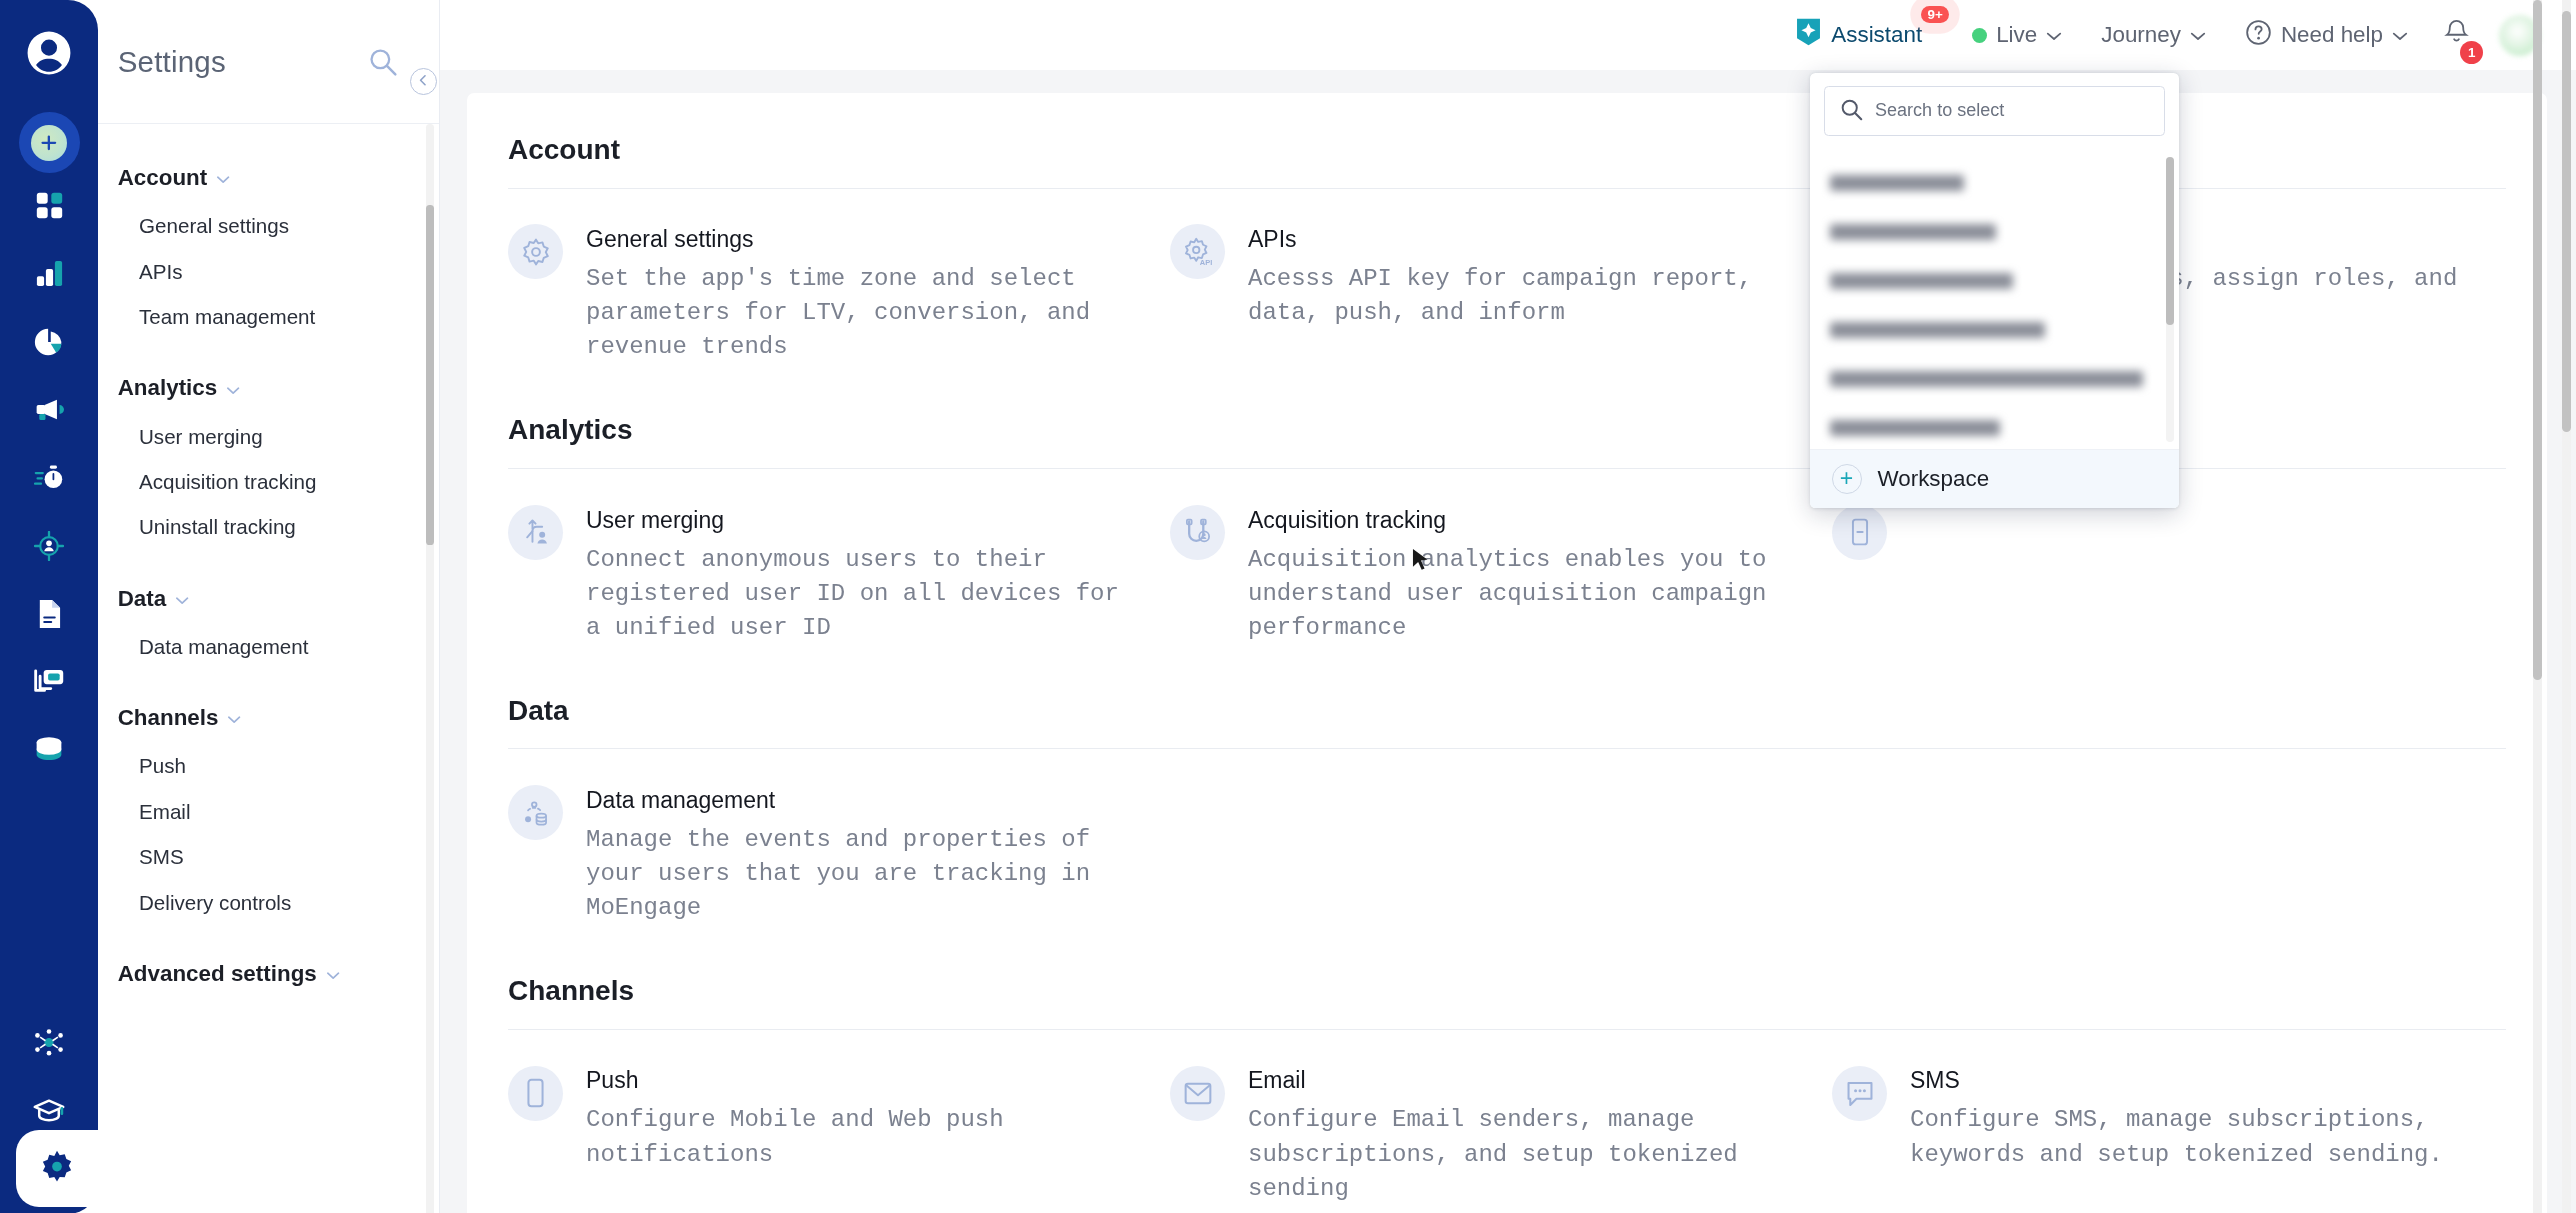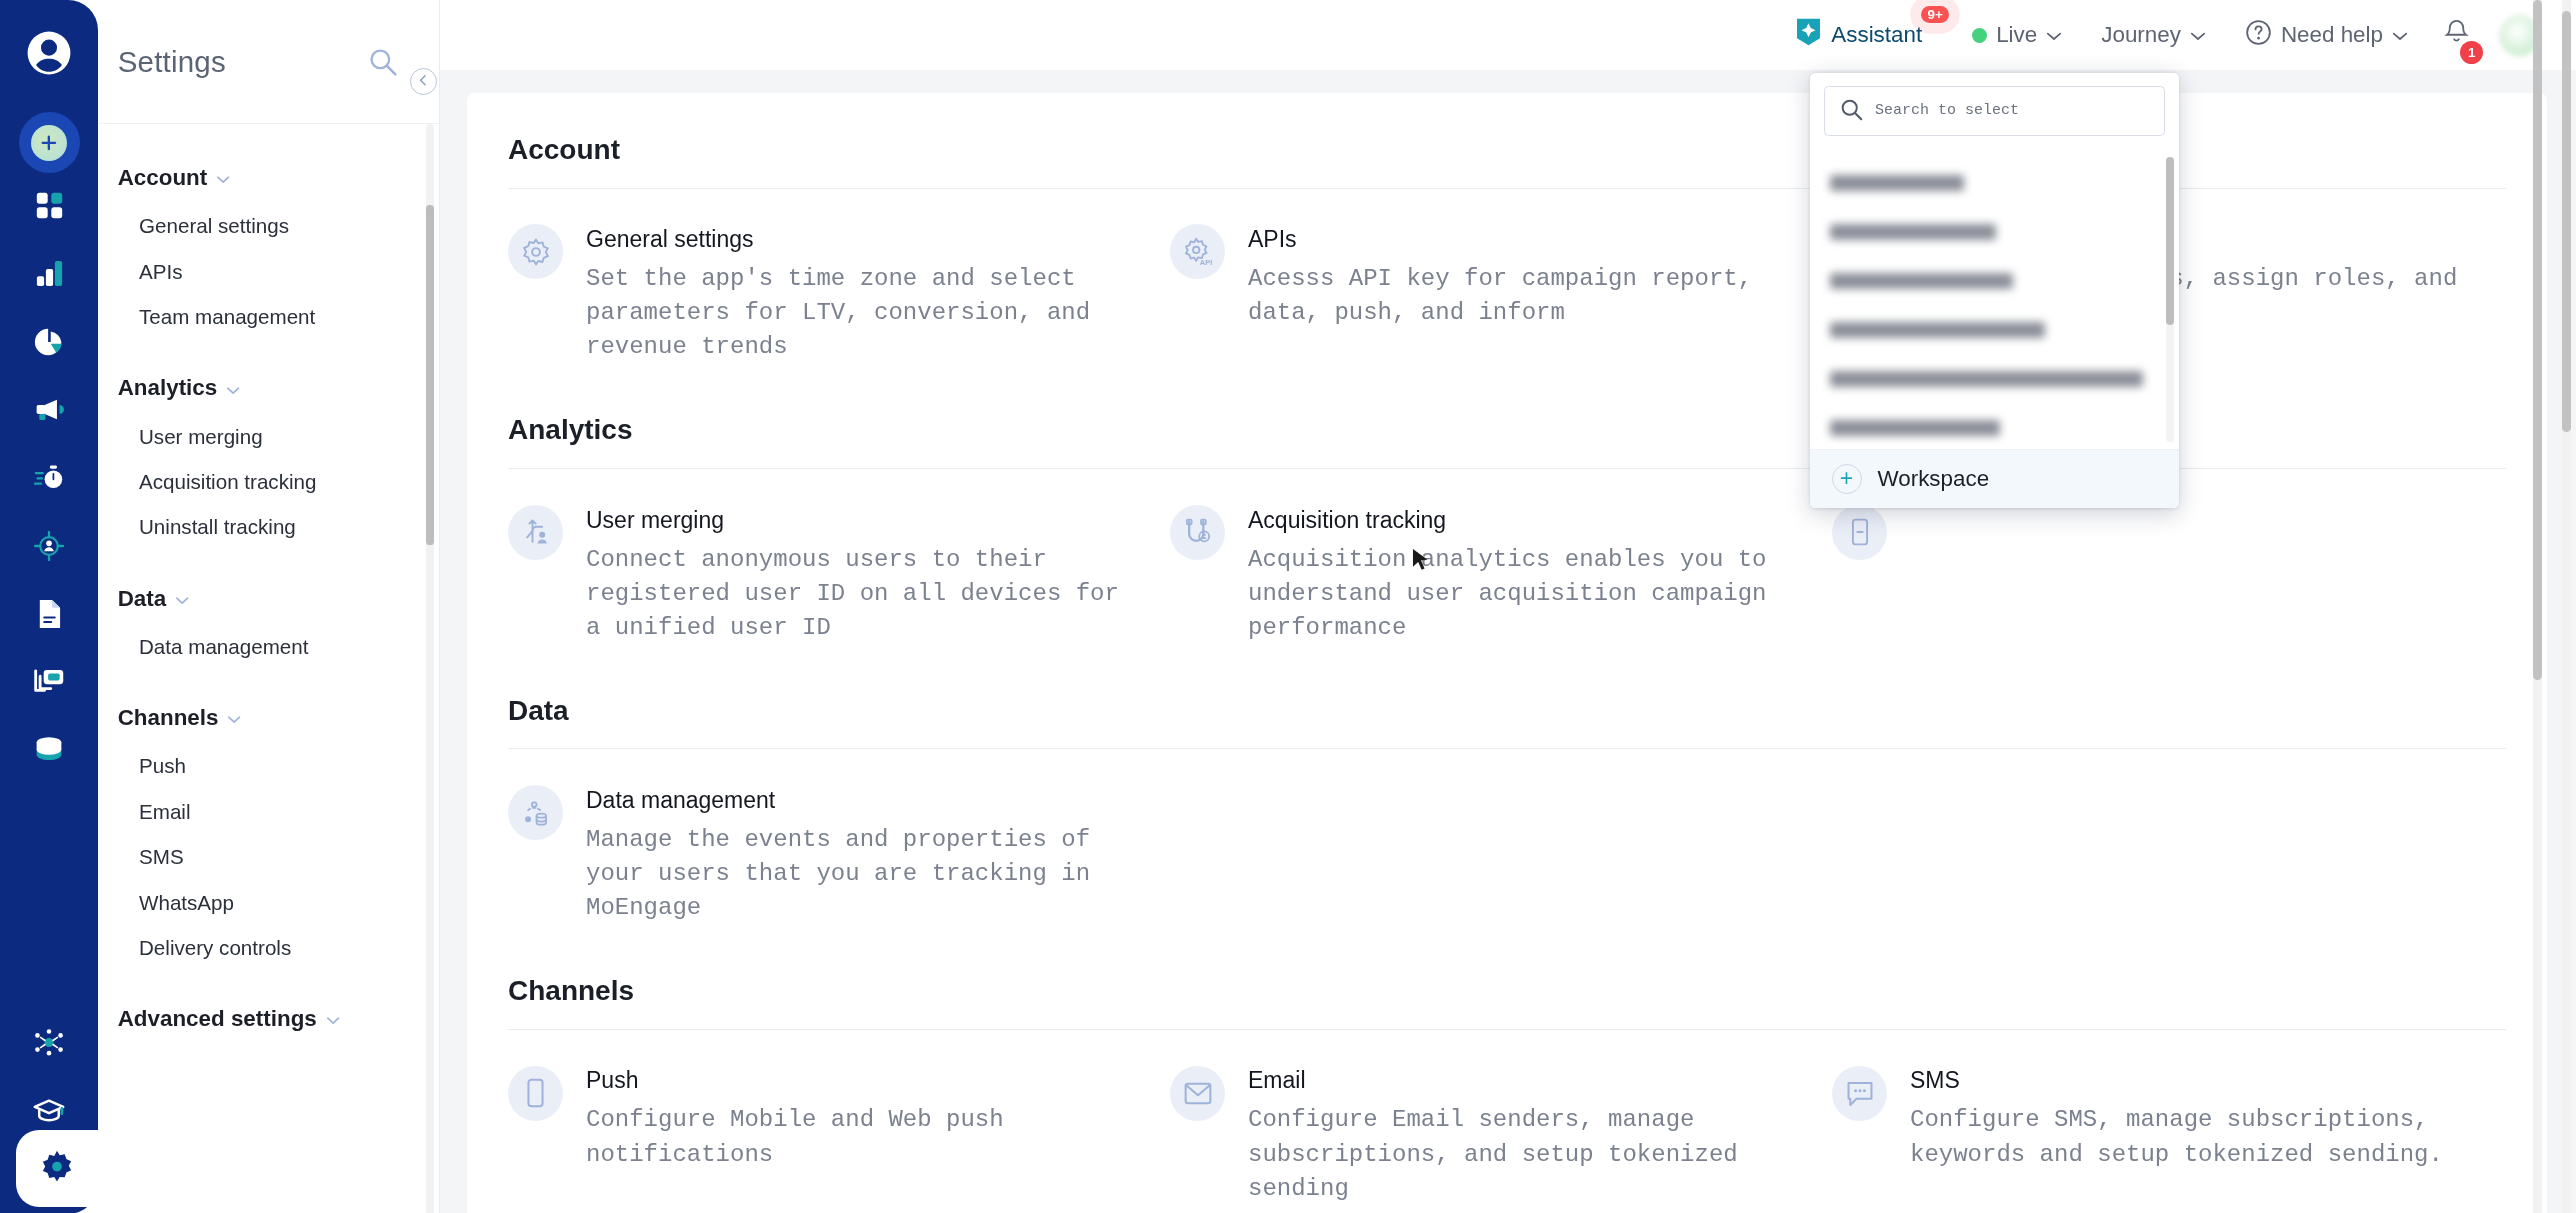--- a/index.html
+++ b/index.html
@@ -135,22 +135,22 @@
     background: #ffffff; border-radius: 5.4px;
     box-shadow: 0 5.4px 25px rgba(20,30,60,.20), 0 0.9px 3.6px rgba(20,30,60,.12);
     z-index: 60; overflow: hidden;
   }
   .ws-search-wrap { padding: 12.5px 14.3px 9px; }
   .ws-search {
     display: flex; align-items: center; gap: 12.5px;
     border: 0.9px solid #d8dde8; border-radius: 4.5px; height: 50px; padding: 0 14.3px;
   }
   .ws-search input {
-    border: 0; outline: 0; font-size: 15px; color: #3a4050;
-    font-family: Liberation Mono, monospace; width: 100%; background: transparent;
+    border: 0; outline: 0; font-size: 18px; color: #3a4050;
+    font-family: Liberation Sans, sans-serif; width: 100%; background: transparent;
   }
   .ws-search input::placeholder { color: #6b7280; }
   .ws-list { position: relative; height: 304px; padding: 14.3px 0 0 0; overflow: hidden; }
   .ws-row {
     height: 49px; padding: 0 19.7px; display: flex; align-items: center;
     font-size: 19.7px; color: #3d4352; filter: blur(4px); cursor: pointer; white-space: nowrap;
   }
   .ws-sb { position: absolute; right: 5.4px; top: 12.5px; width: 8px; height: 285px; background: #f3f3f3; border-radius: 4.5px; }
   .ws-sb .thumb { position: absolute; left: 0; top: 0; width: 8px; height: 168px; background: #bdbdbd; border-radius: 4.5px; cursor: pointer; }
   .ws-footer {
@@ -377,21 +377,20 @@
           <div class="nav-gap"></div>
           <div class="nav-group-title">
             <span>Channels</span>
             <span><svg width="14.3" height="9.8" viewBox="0 0 16 11">
                 <path d="M2 2.5l6 5.5 6-5.5" fill="none" stroke="#9fb3da" stroke-width="1.9" stroke-linecap="round" stroke-linejoin="round"></path>
               </svg></span>
           </div>
           <div class="nav-item">Push</div>
           <div class="nav-item">Email</div>
           <div class="nav-item">SMS</div>
-          <div class="nav-item">WhatsApp</div>
           <div class="nav-item">Delivery controls</div>
           <div class="nav-gap"></div>
           <div class="nav-group-title">
             <span>Advanced settings</span>
             <span><svg width="14.3" height="9.8" viewBox="0 0 16 11">
                 <path d="M2 2.5l6 5.5 6-5.5" fill="none" stroke="#9fb3da" stroke-width="1.9" stroke-linecap="round" stroke-linejoin="round"></path>
               </svg></span>
           </div>
           <div class="nav-gap"></div>
         </div>

